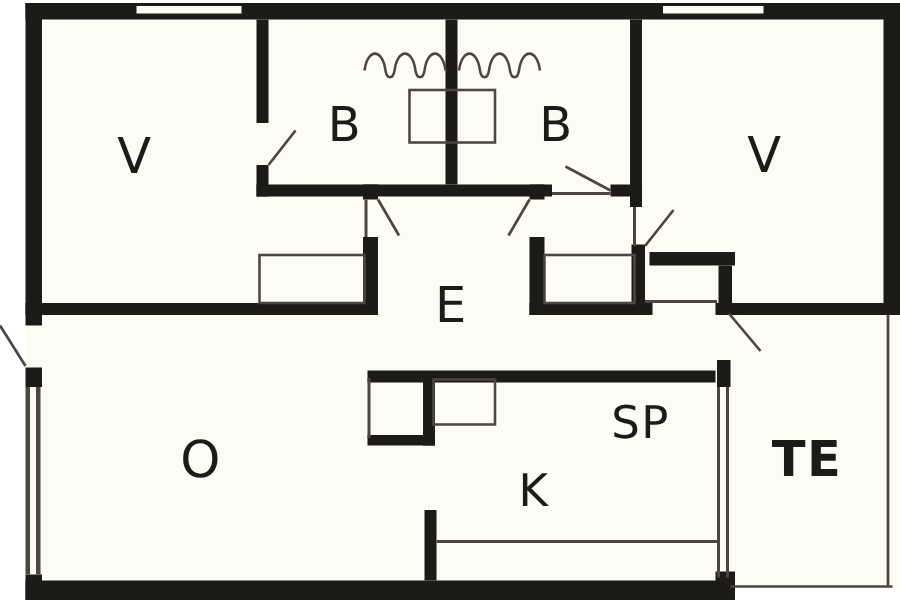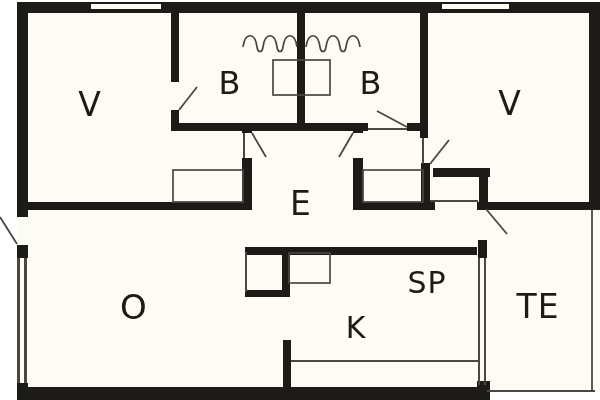--- a/index.html
+++ b/index.html
@@ -89,14 +89,14 @@
       <path d="M 306 47 c 2 -15 12 -15 14 0 c 1 6 5 6 6 0 c 2 -15 12 -15 14 0 c 1 6 5 6 6 0 c 2 -15 12 -15 14 0" fill="none" stroke="#4a4741" stroke-width="1.7"></path>
     </svg>
     <div class="room-label" style="left: 90px; top: 104px; font-size: 33px; color: rgb(29, 27, 24);">V</div>
     <div class="room-label" style="left: 230px; top: 83px; font-size: 32px; color: rgb(29, 27, 24);">B</div>
     <div class="room-label" style="left: 371px; top: 83px; font-size: 32px; color: rgb(29, 27, 24);">B</div>
     <div class="room-label" style="left: 510px; top: 103px; font-size: 33px; color: rgb(29, 27, 24);">V</div>
     <div class="room-label" style="left: 301px; top: 203px; font-size: 33px; color: rgb(29, 27, 24);">E</div>
     <div class="room-label" style="left: 134px; top: 307px; font-size: 34px; color: rgb(29, 27, 24);">O</div>
     <div class="room-label" style="left: 427px; top: 283px; font-size: 30px; color: rgb(29, 27, 24);">SP</div>
     <div class="room-label" style="left: 356px; top: 328px; font-size: 30px; color: rgb(29, 27, 24);">K</div>
-    <div class="room-label" style="left: 538px; top: 306px; font-size: 33px; color: rgb(29, 27, 24);">TE</div>
+    <div class="room-label" style="left: 538px; top: 306px; font-size: 33px; color: rgb(29, 27, 24); font-weight: bold;">TE</div>
   </div>
 
 </body></html>

